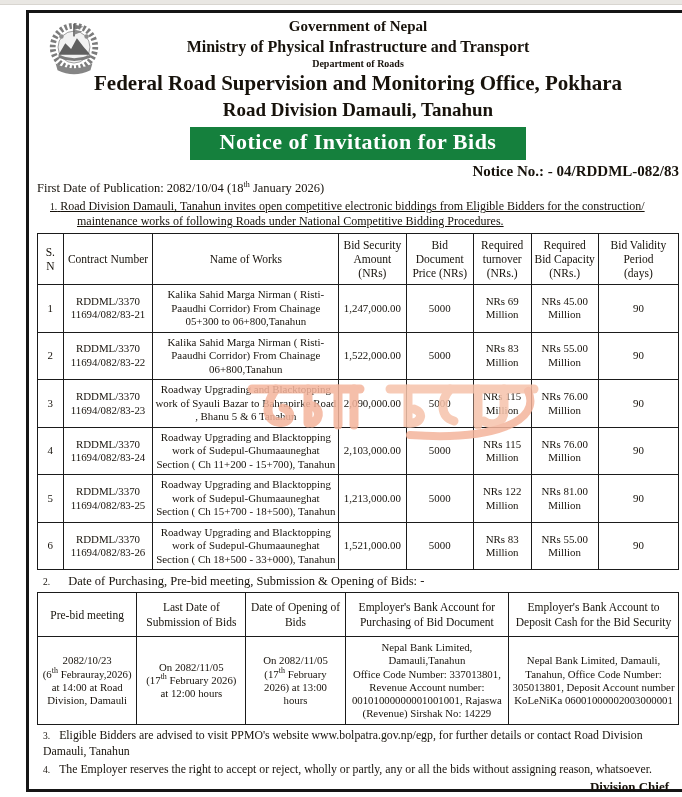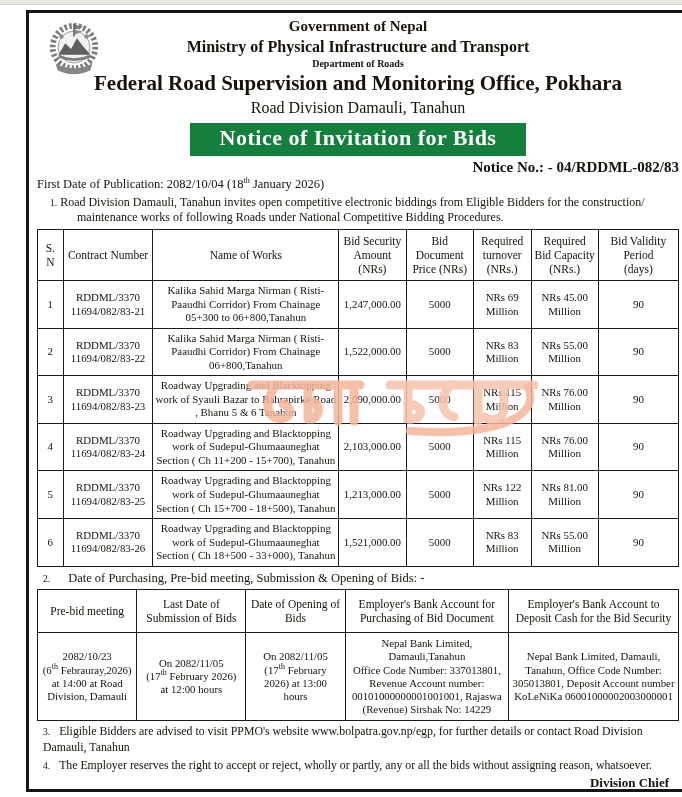--- a/index.html
+++ b/index.html
@@ -6,26 +6,26 @@
   html,body{width:682px;height:797px;background:#ffffff;overflow:hidden;}
   body{font-family:"Liberation Serif",serif;color:#17120b;position:relative;}
   .top-strip{height:5px;background:#e9e7e3;border-bottom:1px solid #d8d5d0;}
   .page{position:absolute;left:8px;top:10px;width:664px;height:782px;border:3px solid #161616;background:#fff;padding:4px 8px 0 8px;margin-left:18px;}
   .emblem{position:absolute;left:16px;top:4px;width:58px;height:64px;}
   .hdr{text-align:center;}
   .h-gov{font-weight:bold;font-size:15px;line-height:1.3;}
   .h-min{font-weight:bold;font-size:16px;line-height:1.28;}
   .h-dep{font-weight:bold;font-size:10px;line-height:1.3;}
   .h-off{font-weight:bold;font-size:21px;line-height:1.32;}
-  .h-div{font-weight:normal;font-size:16px;line-height:1.3;}
+  .h-div{font-weight:bold;font-size:19px;line-height:1.3;}
   .banner-wrap{text-align:center;margin:5px 0 3px 0;}
   .banner{display:inline-block;background:#15803d;color:#ffffff;font-weight:bold;font-size:22px;letter-spacing:.5px;padding:2px 30px 5px 30px;min-width:330px;}
   .notice-no{text-align:right;font-weight:bold;font-size:15px;margin-top:3px;}
   .pub-date{text-align:left;font-size:12.5px;margin-top:1px;}
-  .intro{font-size:12px;line-height:1.24;padding-left:40px;text-indent:-27px;margin-top:3px;}
+  .intro{font-size:12px;line-height:1.24;padding-left:40px;text-indent:-27px;margin-top:3px;text-decoration:underline;}
   .num{font-size:9.5px;}
   sup{font-size:8px;vertical-align:super;line-height:0;}
   .tblwrap{position:relative;margin-top:4px;}
   table{width:100%;border-collapse:collapse;table-layout:fixed;background:transparent;}
   th,td{border:1.5px solid #1b1b1b;text-align:center;vertical-align:middle;padding:2px 2px;font-weight:normal;word-wrap:break-word;}
   .t1 th{font-size:11.5px;line-height:1.22;padding:4px 2px;}
   .t1 td{font-size:10.9px;line-height:1.24;padding:3px 2px;height:44px;}
   .t2 th{font-size:11.5px;line-height:1.25;padding:7px 3px;}
   .t2 td{font-size:10.8px;line-height:1.22;padding:4px 3px;height:78px;}
   .sec-line{font-size:12.5px;margin:4px 0 3px 0;padding-left:6px;}

